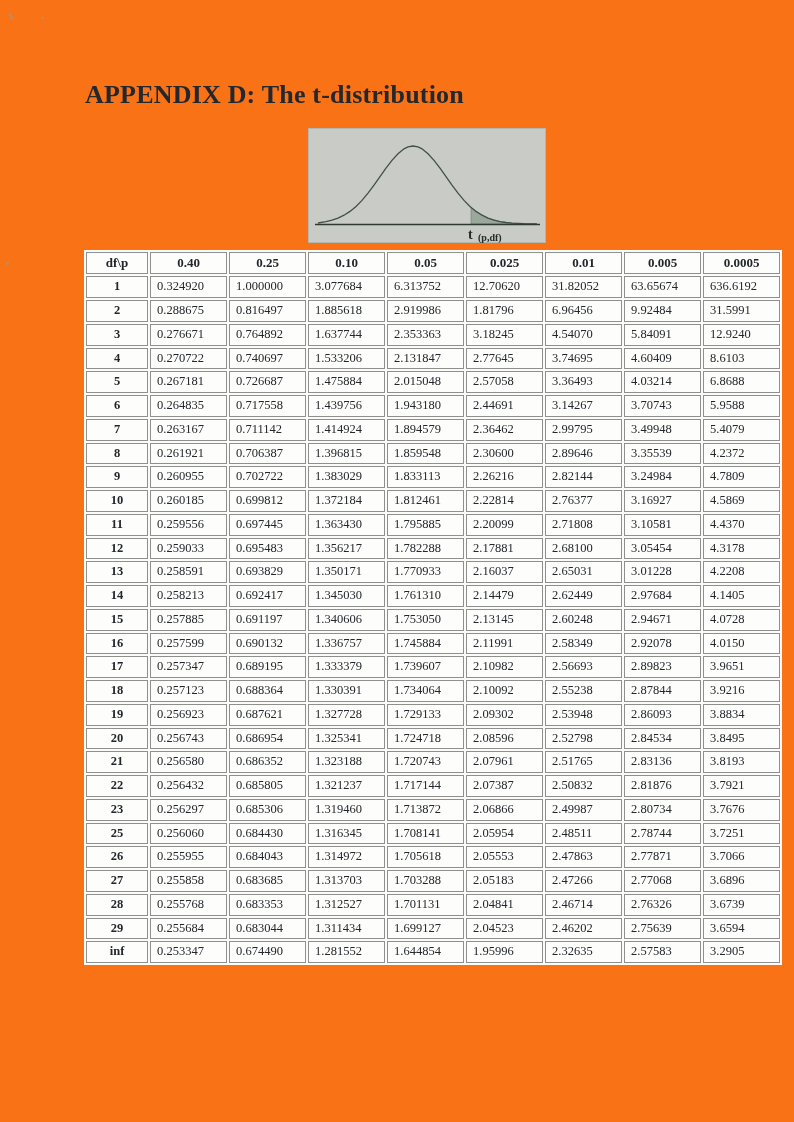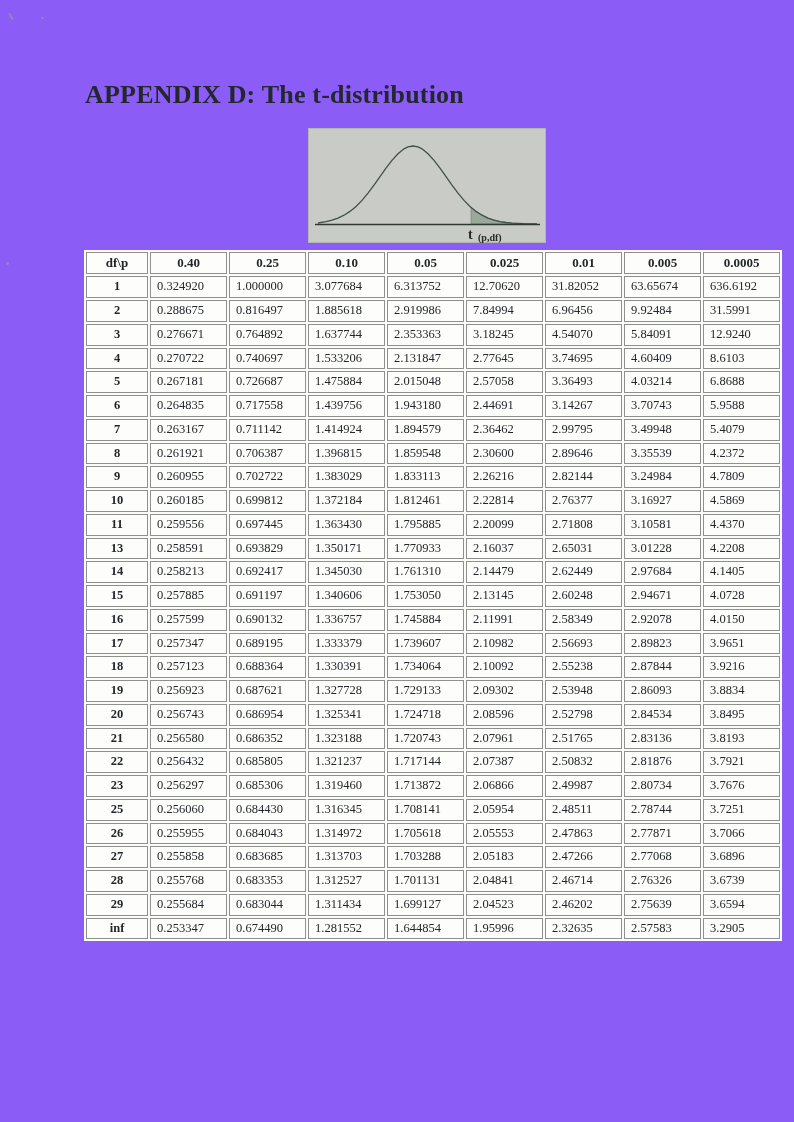--- a/index.html
+++ b/index.html
@@ -1,19 +1,19 @@
 <!DOCTYPE html>
 <html><head>
 <meta charset="utf-8">
 <style>
   * { margin: 0; padding: 0; box-sizing: border-box; }
   html, body { background: #e8e8e6; }
   body { width: 794px; height: 1122px; position: relative; margin: 0 auto;
          font-family: "Liberation Serif", serif; }
-  .page { position: absolute; inset: 0; background: #8b5cf6; overflow: hidden; }
+  .page { position: absolute; inset: 0; background: #f97316; overflow: hidden; }
 
   .scan-mark { position: absolute; background: #9a9a98; opacity: .7; }
   .mark-a { left: 10px; top: 13px; width: 2px; height: 7px; transform: rotate(-30deg); }
   .mark-b { left: 41px; top: 17px; width: 3px; height: 2px; border-radius: 50%; }
   .mark-c { left: 6px; top: 262px; width: 3px; height: 3px; border-radius: 50%; }
 
   .title { position: absolute; left: 85px; top: 80px;
            font-size: 26px; font-weight: bold; color: #22282d; letter-spacing: .2px; }
 
   .figure { position: absolute; left: 308px; top: 128px; width: 238px; height: 115px;
@@ -93,21 +93,21 @@
             <td>31.82052</td>
             <td>63.65674</td>
             <td>636.6192</td>
           </tr>
           <tr>
             <th>2</th>
             <td>0.288675</td>
             <td>0.816497</td>
             <td>1.885618</td>
             <td>2.919986</td>
-            <td>7.84994</td>
+            <td>1.81796</td>
             <td>6.96456</td>
             <td>9.92484</td>
             <td>31.5991</td>
           </tr>
           <tr>
             <th>3</th>
             <td>0.276671</td>
             <td>0.764892</td>
             <td>1.637744</td>
             <td>2.353363</td>
@@ -198,20 +198,31 @@
             <td>0.259556</td>
             <td>0.697445</td>
             <td>1.363430</td>
             <td>1.795885</td>
             <td>2.20099</td>
             <td>2.71808</td>
             <td>3.10581</td>
             <td>4.4370</td>
           </tr>
           <tr>
+            <th>12</th>
+            <td>0.259033</td>
+            <td>0.695483</td>
+            <td>1.356217</td>
+            <td>1.782288</td>
+            <td>2.17881</td>
+            <td>2.68100</td>
+            <td>3.05454</td>
+            <td>4.3178</td>
+          </tr>
+          <tr>
             <th>13</th>
             <td>0.258591</td>
             <td>0.693829</td>
             <td>1.350171</td>
             <td>1.770933</td>
             <td>2.16037</td>
             <td>2.65031</td>
             <td>3.01228</td>
             <td>4.2208</td>
           </tr>

